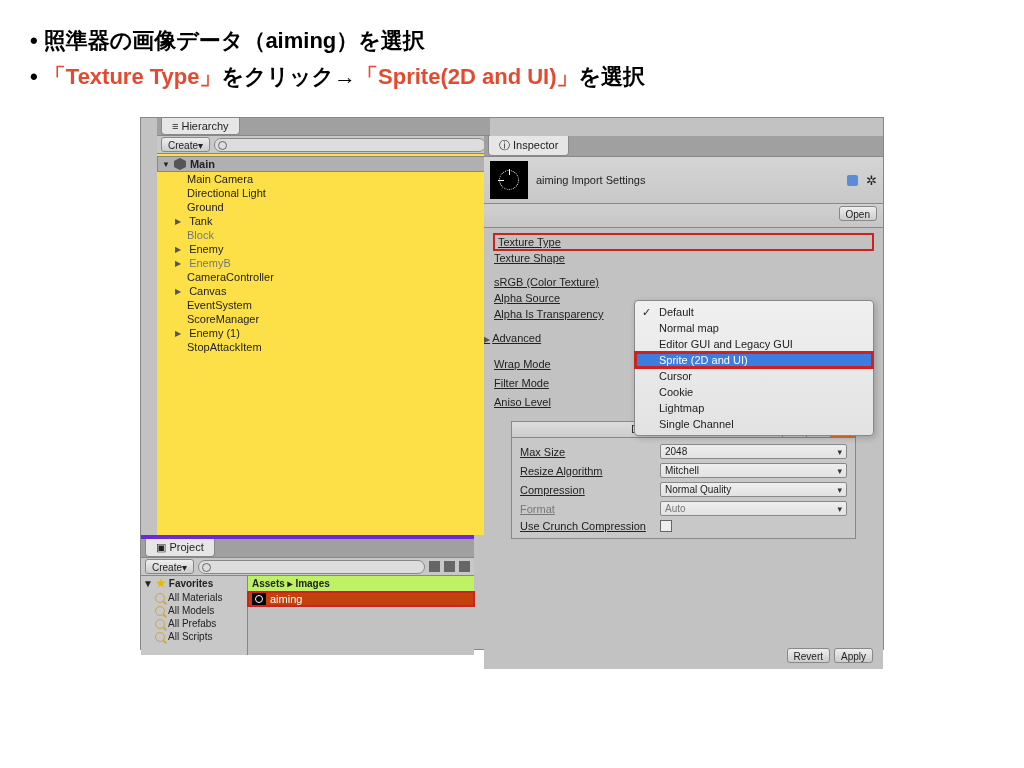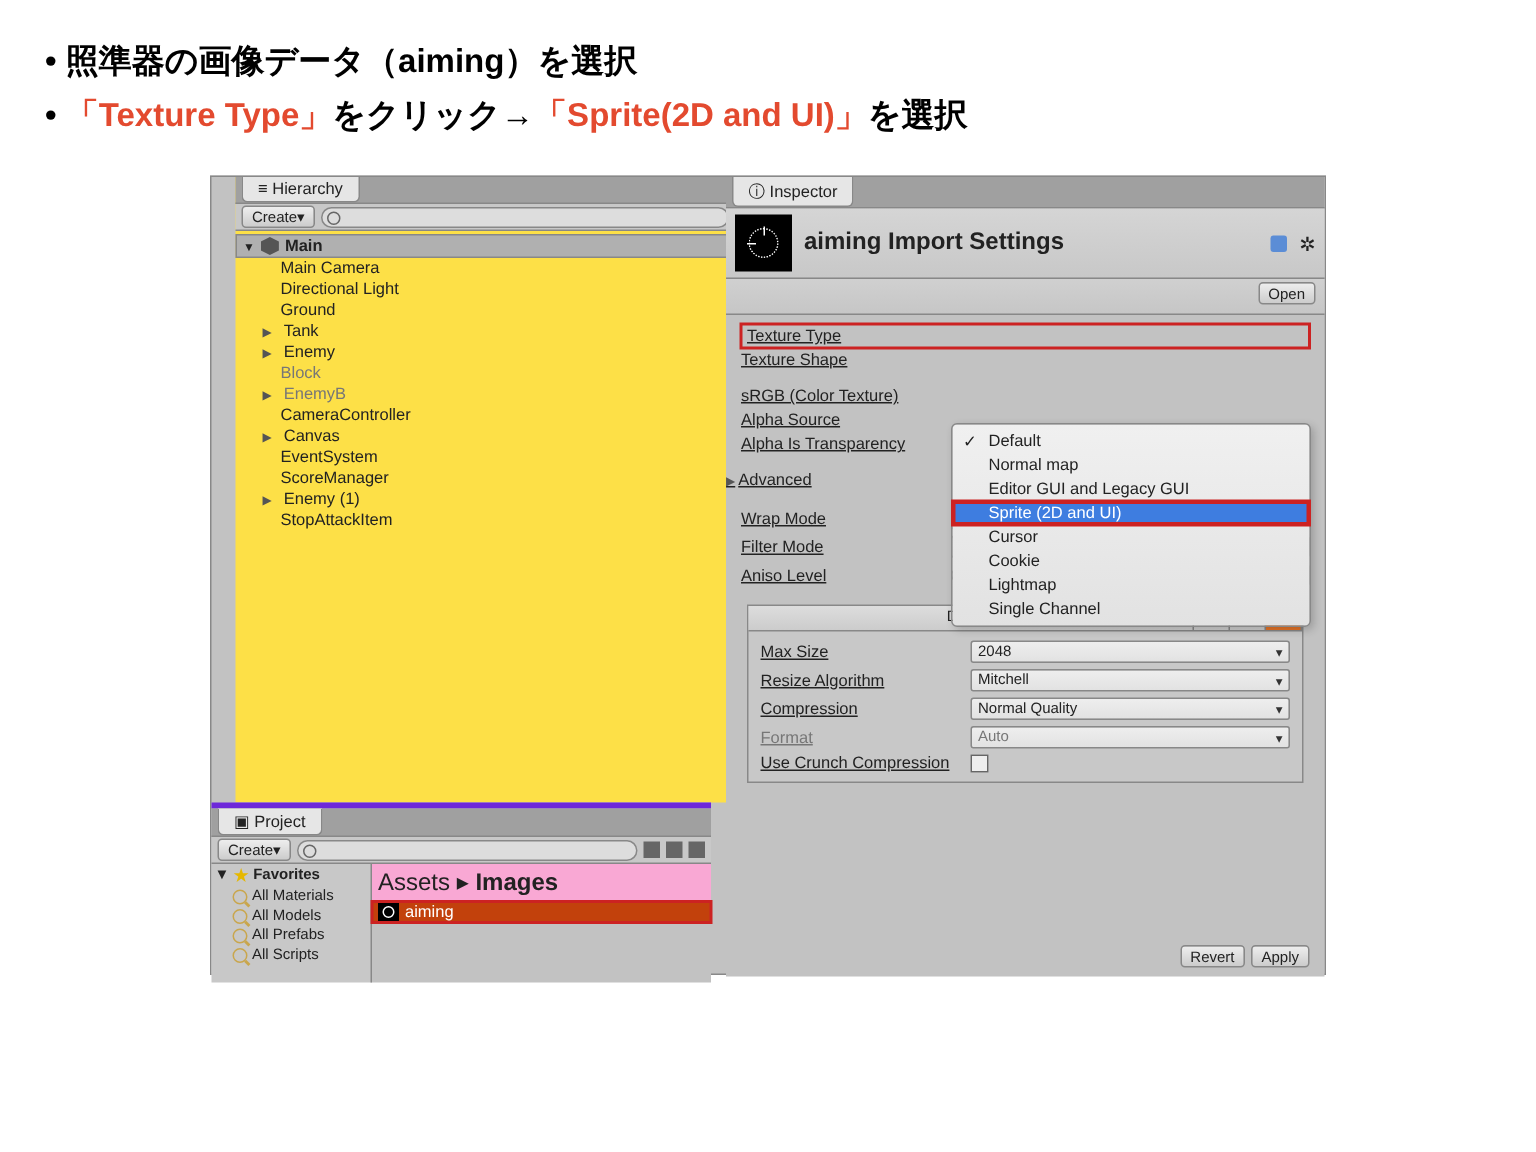--- a/index.html
+++ b/index.html
@@ -35,33 +35,33 @@
   
   .project-panel { position: absolute; top: 417px; left: 0; width: 333px; height: 115px; background:#c2c2c2; border-top:4px solid #6d28d9; }
   .proj-body { display:flex; height: 79px; }
   .fav-col { width: 107px; background: #c8c8c8; border-right: 1px solid #888; }
   .asset-col { flex:1; background:#c2c2c2; }
   .fav-item { padding: 1px 0 1px 14px; display:flex; align-items:center; gap:3px; font-size:10px; }
   .fav-header { padding: 1px 2px; font-weight:bold; display:flex; align-items:center; gap:3px; font-size:10px; }
   .mag { width:10px; height:10px; border:1.5px solid #c9a64d; border-radius:50%; position:relative; }
   .mag::after { content:""; position:absolute; width:4px; height:1.5px; background:#c9a64d; bottom:-2px; right:-3px; transform:rotate(45deg); }
   .star { color:#e6b800; font-size:11px; }
-  .breadcrumb { padding: 2px 4px; border-bottom:1px solid #888; font-size:16px; background:#f9a8d4; }
+  .breadcrumb { padding: 2px 4px; border-bottom:1px solid #888; font-size:10px; background:#bef264;font-weight:bold; }
   .asset-row { background:#c2410c; color:#fff; padding:1px 4px; display:flex; align-items:flex-end; gap:4px; outline:2px solid #c22; outline-offset:-1px; }
   .sprite-ico { width:14px; height:12px; background:#000; display:inline-flex; align-items:center; justify-content:center; }
   .sprite-ico::after { content:""; width:6px; height:6px; border:1px solid #fff; border-radius:50%; }
   
-  .inspector-panel { position: absolute; top:0; left: 343px; right:0; height: 533px; background:#c2c2c2; }
+  .inspector-panel { position: absolute; top:18px; left: 343px; right:0; height: 533px; background:#c2c2c2; }
   .insp-head { display:flex; align-items:center; gap:8px; padding: 4px 6px; background: linear-gradient(#d5d5d5,#c8c8c8); border-bottom:1px solid #888; }
   .preview { width:38px; height:38px; background:#000; display:flex; align-items:center; justify-content:center; }
   .preview-inner { width:20px; height:20px; border:1px dotted #fff; border-radius:50%; position:relative; }
   .preview-inner::before, .preview-inner::after { content:""; position:absolute; background:#fff; }
   .preview-inner::before { width:1px; height:6px; left:50%; top:-2px; }
   .preview-inner::after { width:6px; height:1px; top:50%; left:-2px; }
-  .insp-title { font-size:16px; flex:1;font-weight:bold; }
+  .insp-title { font-size:11px; flex:1; }
   .open-btn { align-self:flex-end; }
   
   .insp-body { padding: 6px 10px 6px 10px; }
   .field-row { display:flex; align-items:center; padding: 2px 0; }
   .field-label { width: 140px; font-size:11px;text-decoration:underline; }
   .field-label.arrow::before { content:"▶"; font-size:8px; margin-left:-10px; margin-right:2px; color:#555; }
   .field-input { flex:1; height:15px; background: linear-gradient(#eee,#e2e2e2); border:1px solid #888; border-radius:2px; font-size:10px; padding:0 4px; display:flex; align-items:center; justify-content:space-between; }
   .field-input::after { content:"▾"; font-size:9px; color:#333; }
   .slider-row .track { flex:1; height:4px; background:#aaa; border-radius:2px; position:relative; margin-right:6px; }
   .slider-row .thumb { position:absolute; left:0; top:-4px; width:11px; height:11px; background:linear-gradient(#eee,#ccc); border:1px solid #777; border-radius:50%; }
@@ -72,21 +72,21 @@
   .dropdown-menu {
     position:absolute; top: 72px; left: 150px; width: 240px;
     background: linear-gradient(#f0f0f0,#e2e2e2); border:1px solid #888; border-radius:4px;
     box-shadow: 2px 2px 6px rgba(0,0,0,.2); padding:3px 0;
   }
   .menu-item { padding: 2px 10px 2px 24px; font-size:11px; position:relative; }
   .menu-item.checked::before { content:"✓"; position:absolute; left:7px; }
   .menu-item.selected { background:#3e7de0; color:#fff; outline-offset:-1px; }
   .menu-item.selected.highlight-red { box-shadow: inset 0 0 0 2px #c22; }
   
-  .settings-box { margin:10px 4px 0; border:1px solid #888; background:#c8c8c8; }
+  .settings-box { margin:10px 17px 0; border:1px solid #888; background:#c8c8c8; }
   .settings-tabs { display:flex; border-bottom:1px solid #888; }
   .s-tab { flex:1; text-align:center; padding:2px 0; background:linear-gradient(#ddd,#ccc); border-right:1px solid #888; font-size:10px; }
   .s-tab.icon { flex:0 0 24px; }
   .settings-body { padding:4px 8px; }
   .checkbox { width:12px; height:12px; border:1px solid #666; background:#eee; display:inline-block; }
   
   .footer-btns { position:absolute; bottom:6px; right:10px; display:flex; gap:4px; }
   
   .mini-icon { width:11px; height:11px; background:#666; display:inline-block; }
 </style>
@@ -113,22 +113,22 @@
       </div>
       <div class="tree">
         <div class="tree-header">
           <span class="cube-icon"></span>
           <span>Main</span>
         </div>
         <div class="tree-item">Main Camera</div>
         <div class="tree-item">Directional Light</div>
         <div class="tree-item">Ground</div>
         <div class="tree-item w-arrow">Tank</div>
+        <div class="tree-item dim">Block</div>
         <div class="tree-item w-arrow">Enemy</div>
-        <div class="tree-item dim">Block</div>
         <div class="tree-item w-arrow dim">EnemyB</div>
         <div class="tree-item">CameraController</div>
         <div class="tree-item w-arrow">Canvas</div>
         <div class="tree-item">EventSystem</div>
         <div class="tree-item">ScoreManager</div>
         <div class="tree-item w-arrow">Enemy (1)</div>
         <div class="tree-item">StopAttackItem</div>
       </div>
     </div>
 

